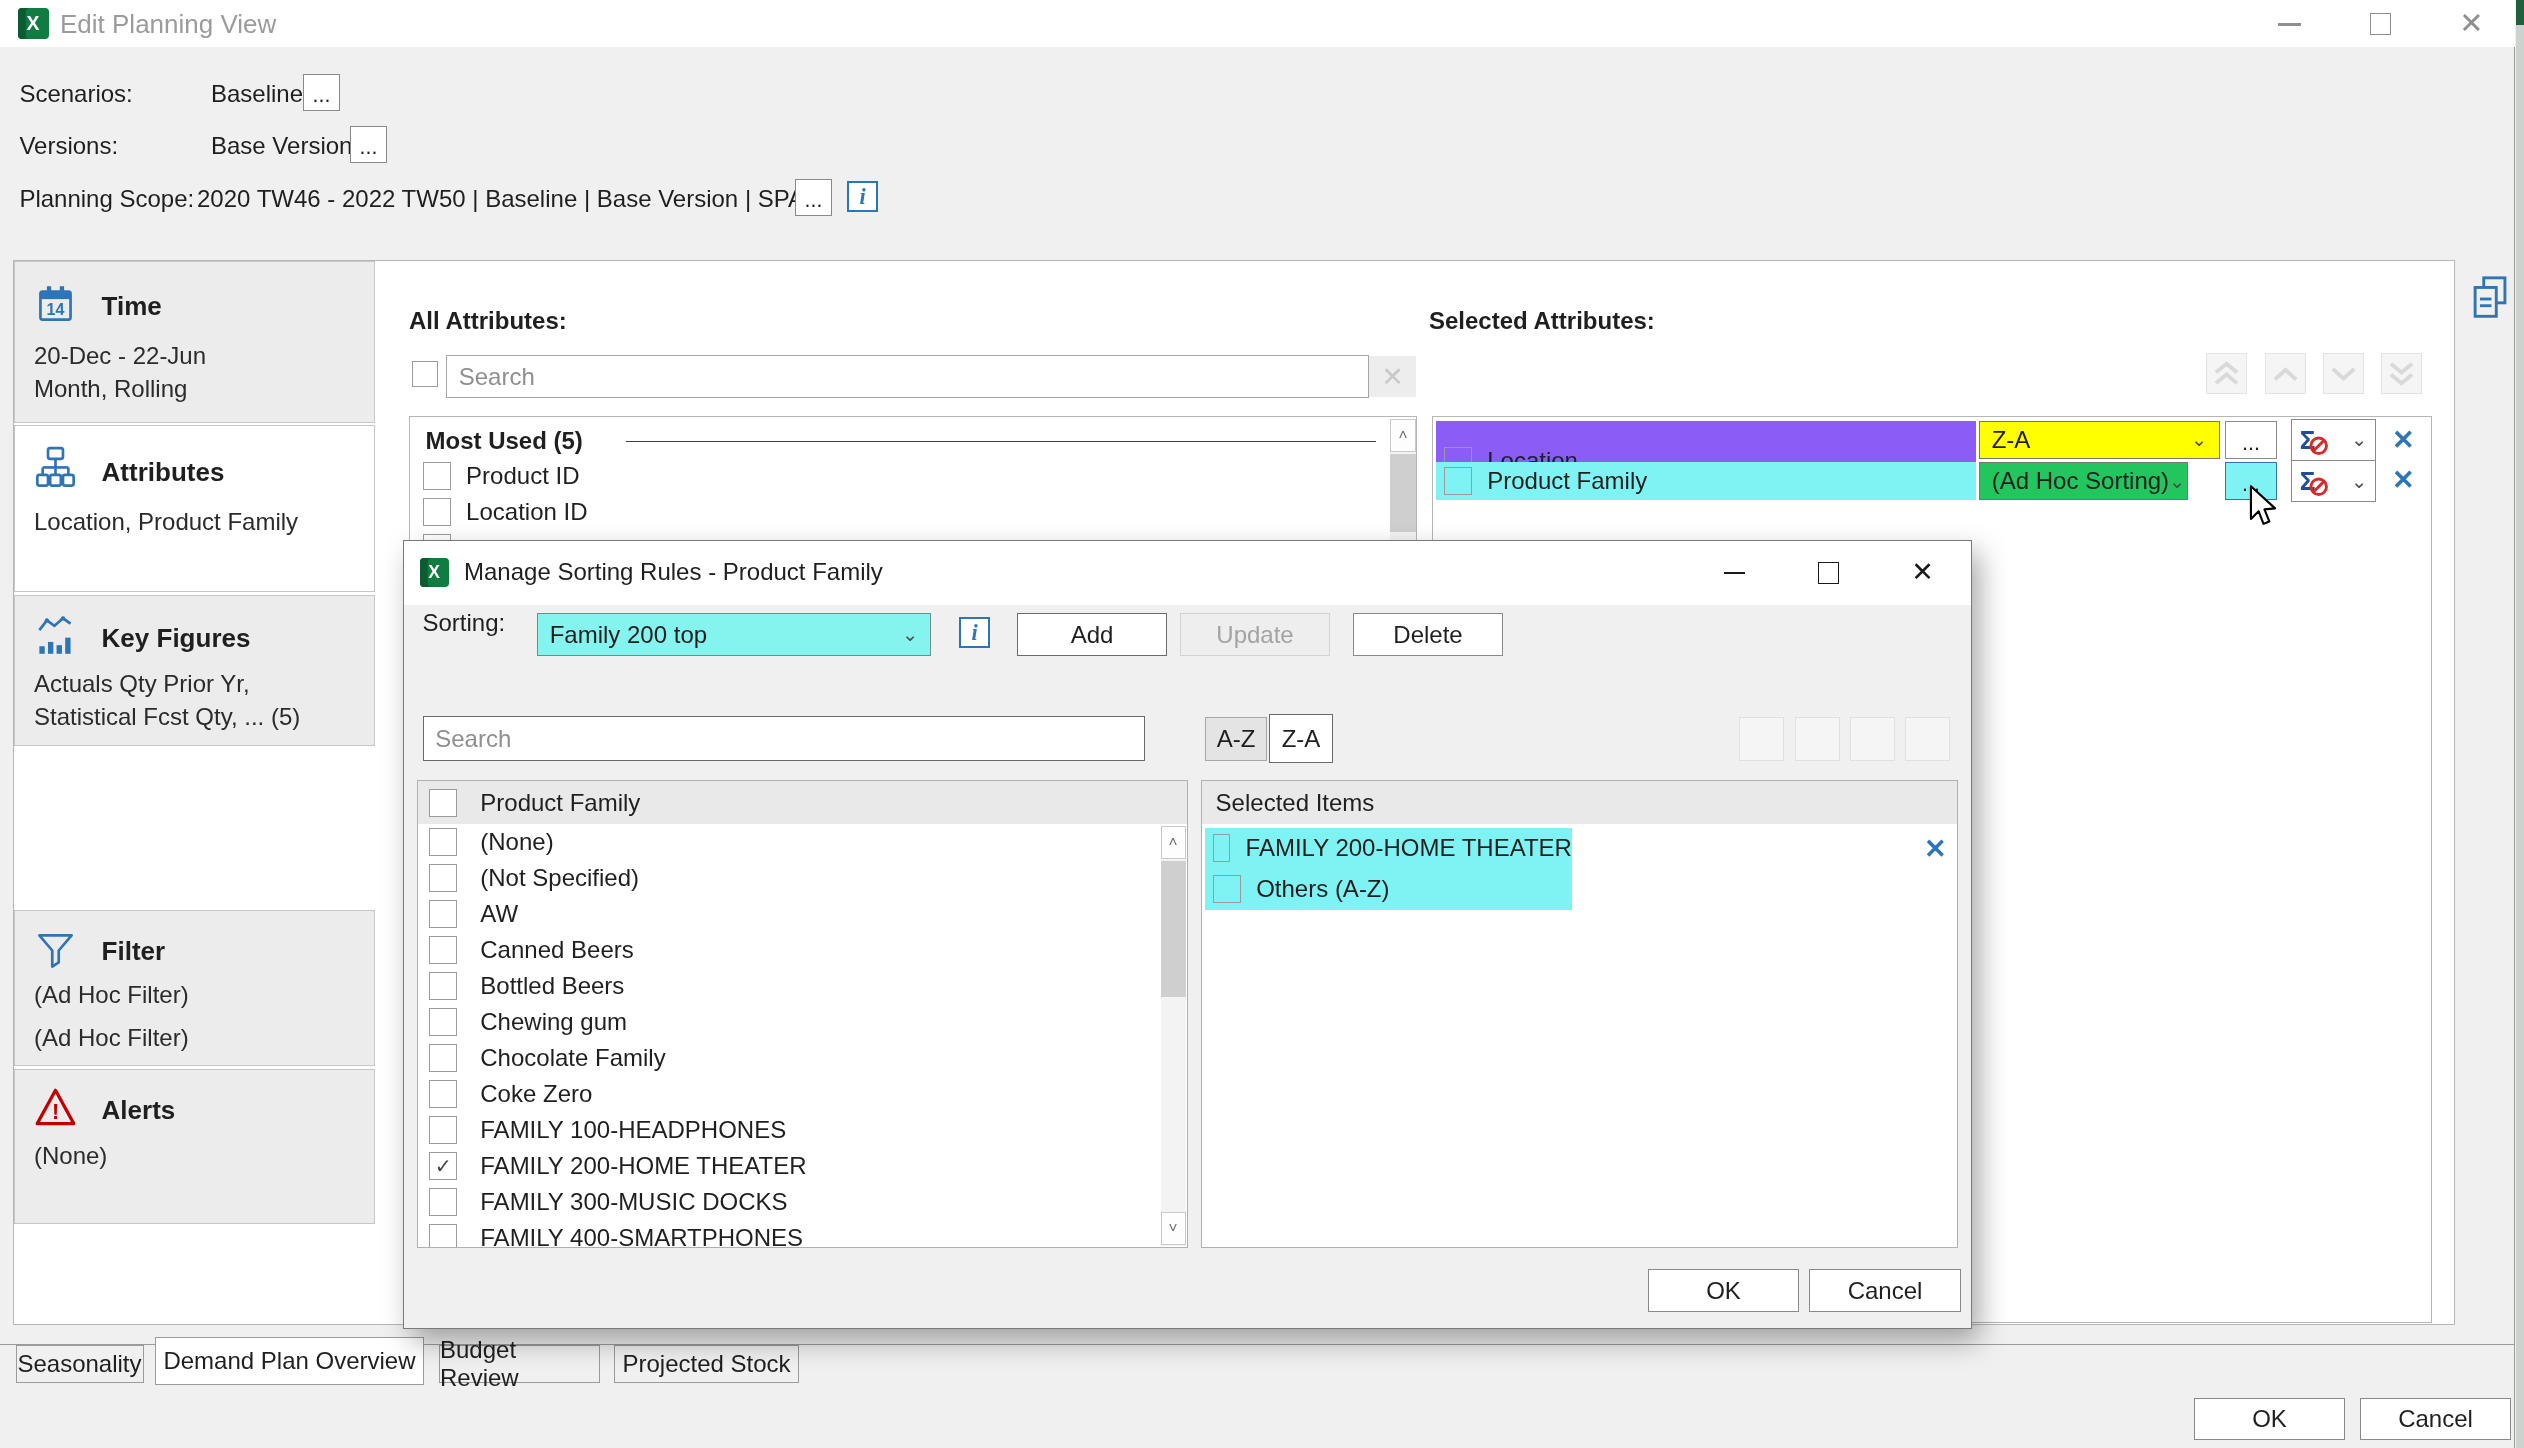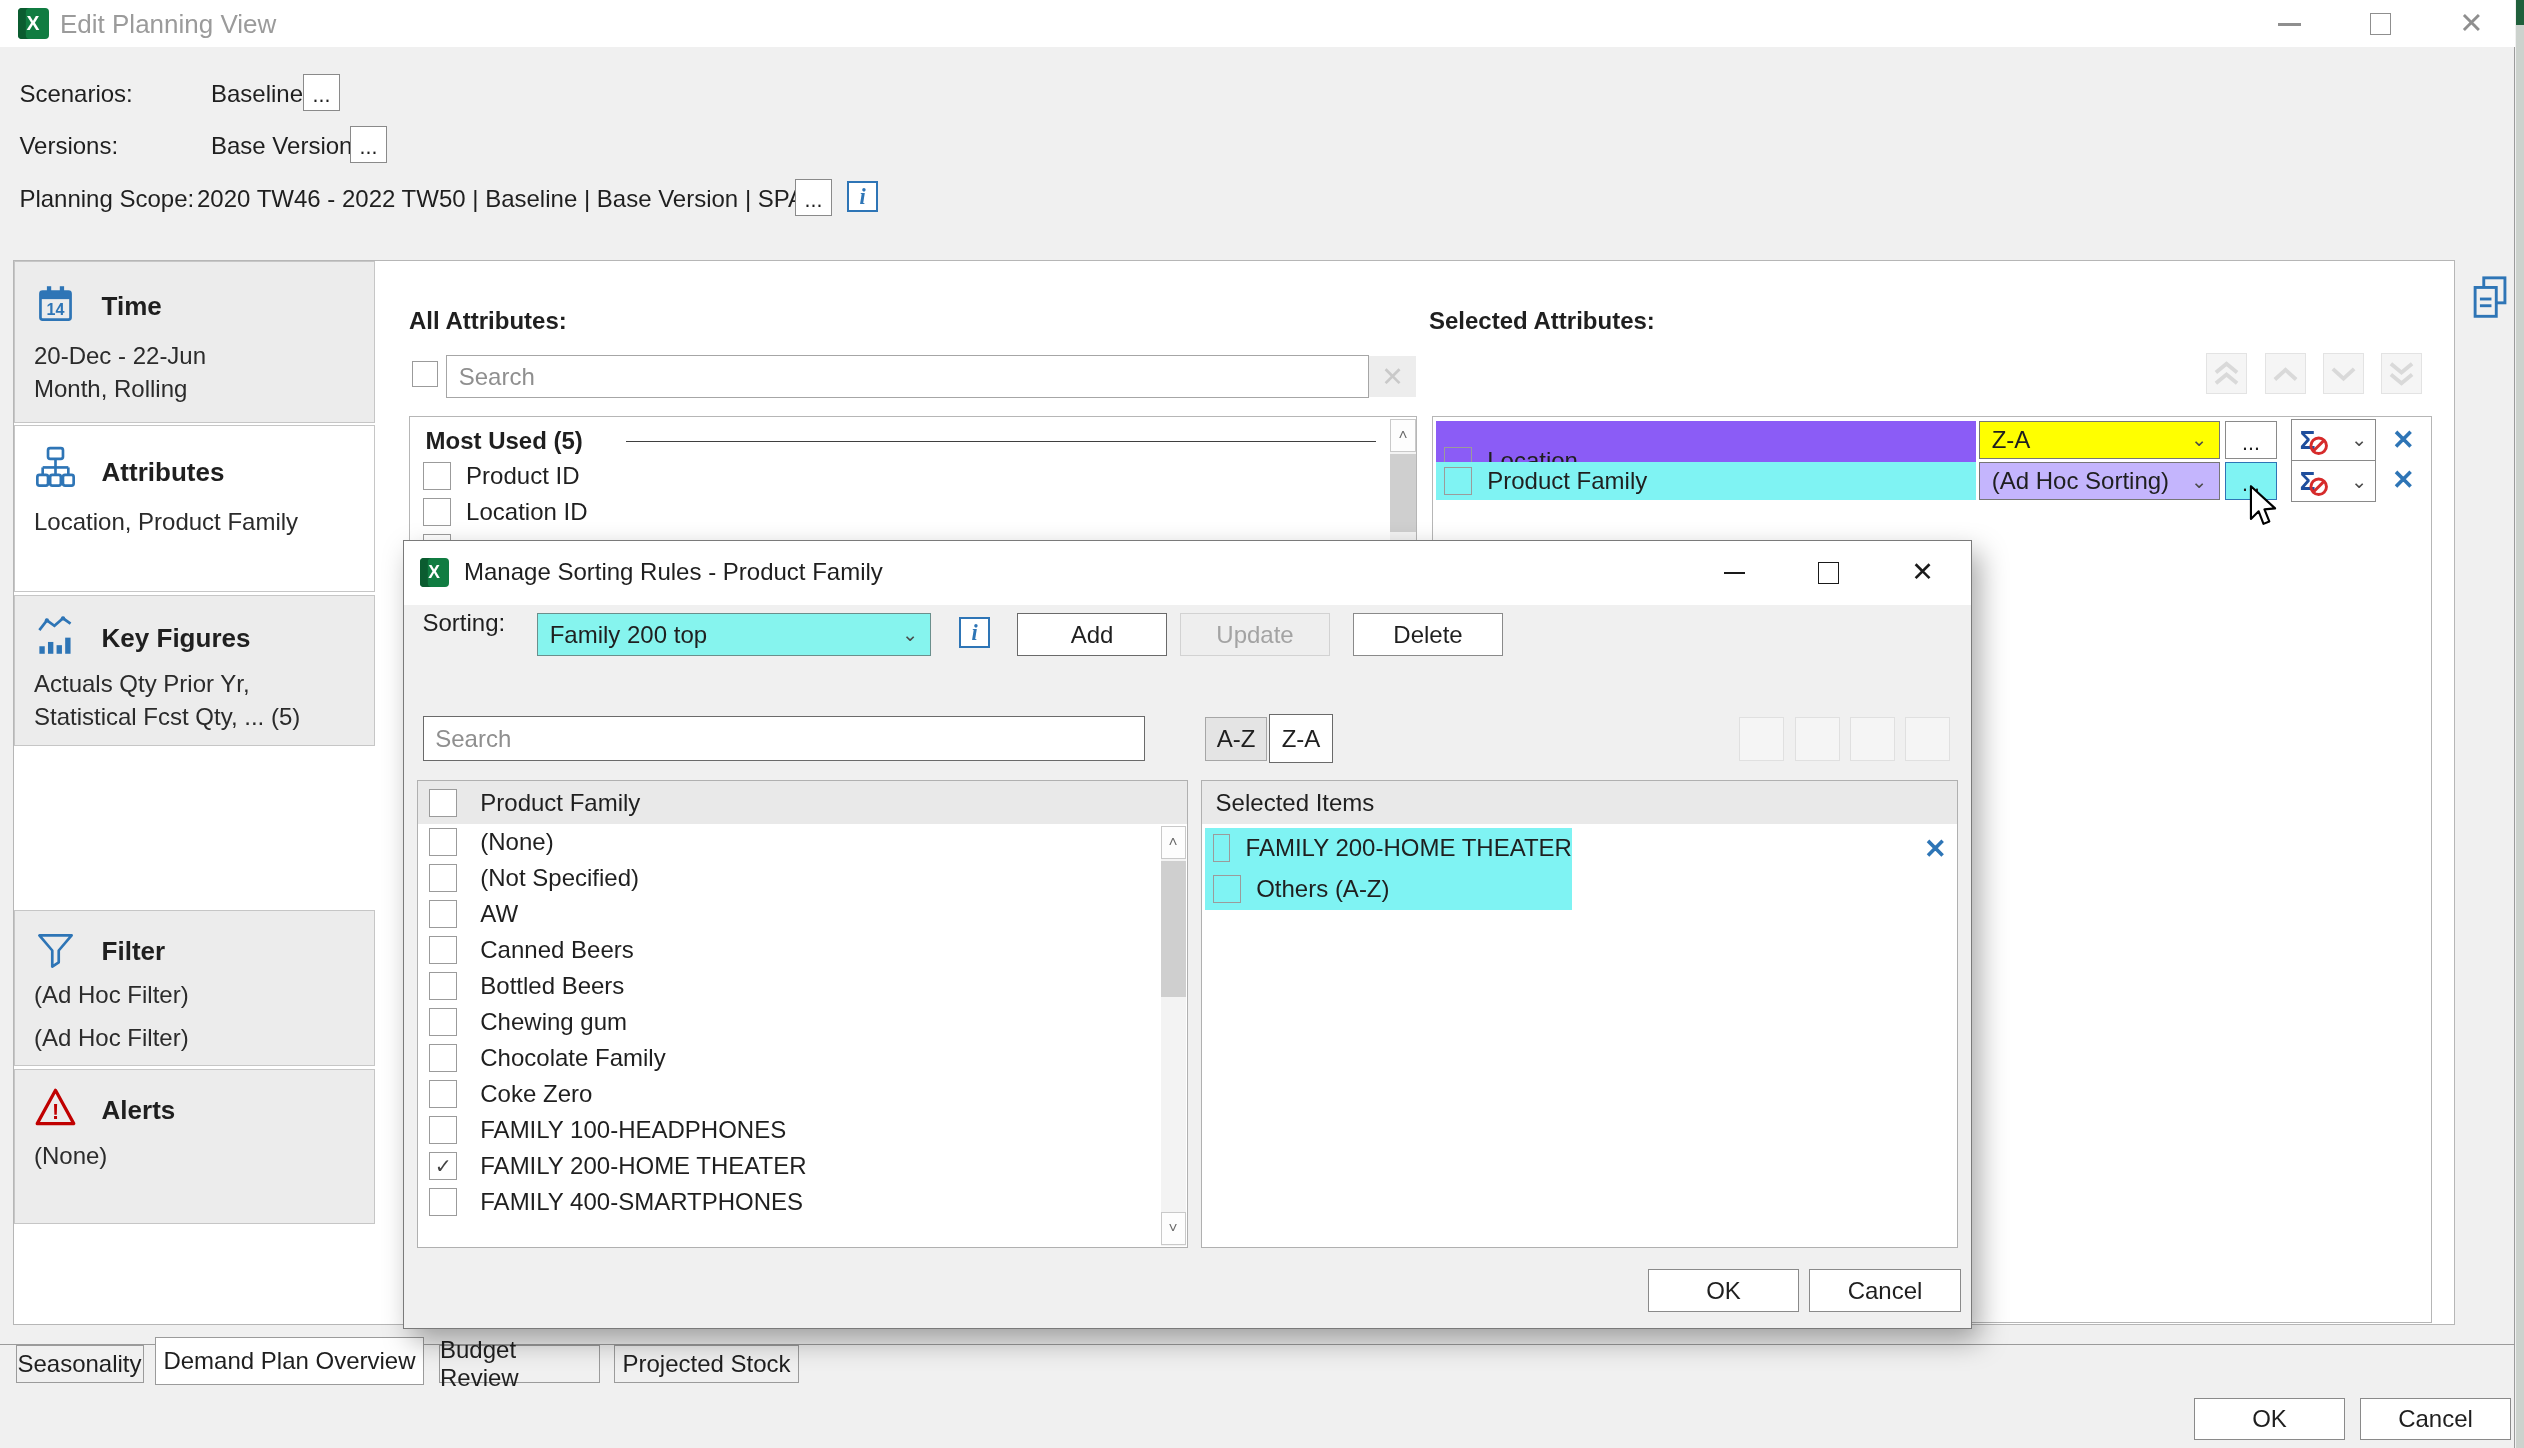--- a/index.html
+++ b/index.html
@@ -240,21 +240,21 @@
               <line x1="5" y1="17" x2="17" y2="5" stroke="#d62b2b" stroke-width="3"></line>
             </svg></span>
         <span class="chev">⌄</span>
       </div>
       <div class="abs blue-x" style="left:959px;top:9.7px;">✕</div>
 
       <div class="abs" style="left:2.9px;top:45px;width:540px;height:38px;background:#7ff3f3;display:flex;align-items:center;padding-left:7.8px;">
         <span class="cb clear"></span>
         <span class="txt" style="margin-left:15.5px;">Product Family</span>
       </div>
-      <div class="abs ddown" style="left:546px;top:45px;width:241px;height:38px;background:#c4b5fd;">
+      <div class="abs ddown" style="left:546px;top:45px;width:209px;height:38px;background:#22c55e;">
         <span class="txt">(Ad Hoc Sorting)</span>
         <span class="chev">⌄</span>
       </div>
       <div class="abs dots-btn" style="left:792px;top:45px;width:52px;height:38px;background:#7ff3f3;border:1.9px solid #2e75b6;">...</div>
       <div class="abs btn" style="left:858px;top:43px;width:85px;height:42px;justify-content:space-between;padding:0 7.8px;">
         <span class="sigma">Σ<svg style="position:absolute;left:7.8px;top:7.8px;" width="21.4" height="21.4" viewBox="0 0 22 22">
               <circle cx="11" cy="11" r="8" fill="none" stroke="#d62b2b" stroke-width="3"></circle>
               <line x1="5" y1="17" x2="17" y2="5" stroke="#d62b2b" stroke-width="3"></line>
             </svg></span>
         <span class="chev">⌄</span>
@@ -336,20 +336,24 @@
         <div class="mrow">
             <span class="cb"></span>
             <span class="txt">FAMILY 100-HEADPHONES</span>
           </div>
         <div class="mrow">
             <span class="cb">✓</span>
             <span class="txt">FAMILY 200-HOME THEATER</span>
           </div>
         <div class="mrow">
             <span class="cb"></span>
+            <span class="txt">FAMILY 300-MUSIC DOCKS</span>
+          </div>
+        <div class="mrow">
+            <span class="cb"></span>
             <span class="txt">FAMILY 400-SMARTPHONES</span>
           </div>
         <div class="abs sb-track" style="left:743px;top:1.9px;width:25px;height:420px;">
           <div class="abs sb-btn" style="left:0;top:0;width:25px;height:33px;">˄</div>
           <div class="abs sb-thumb" style="left:0;top:35px;width:25px;height:136px;"></div>
           <div class="abs sb-btn" style="left:0;top:386px;width:25px;height:33px;">˅</div>
         </div>
       </div>
 
       <div class="abs hdrbar" style="left:797px;top:239px;width:757px;height:45px;">

